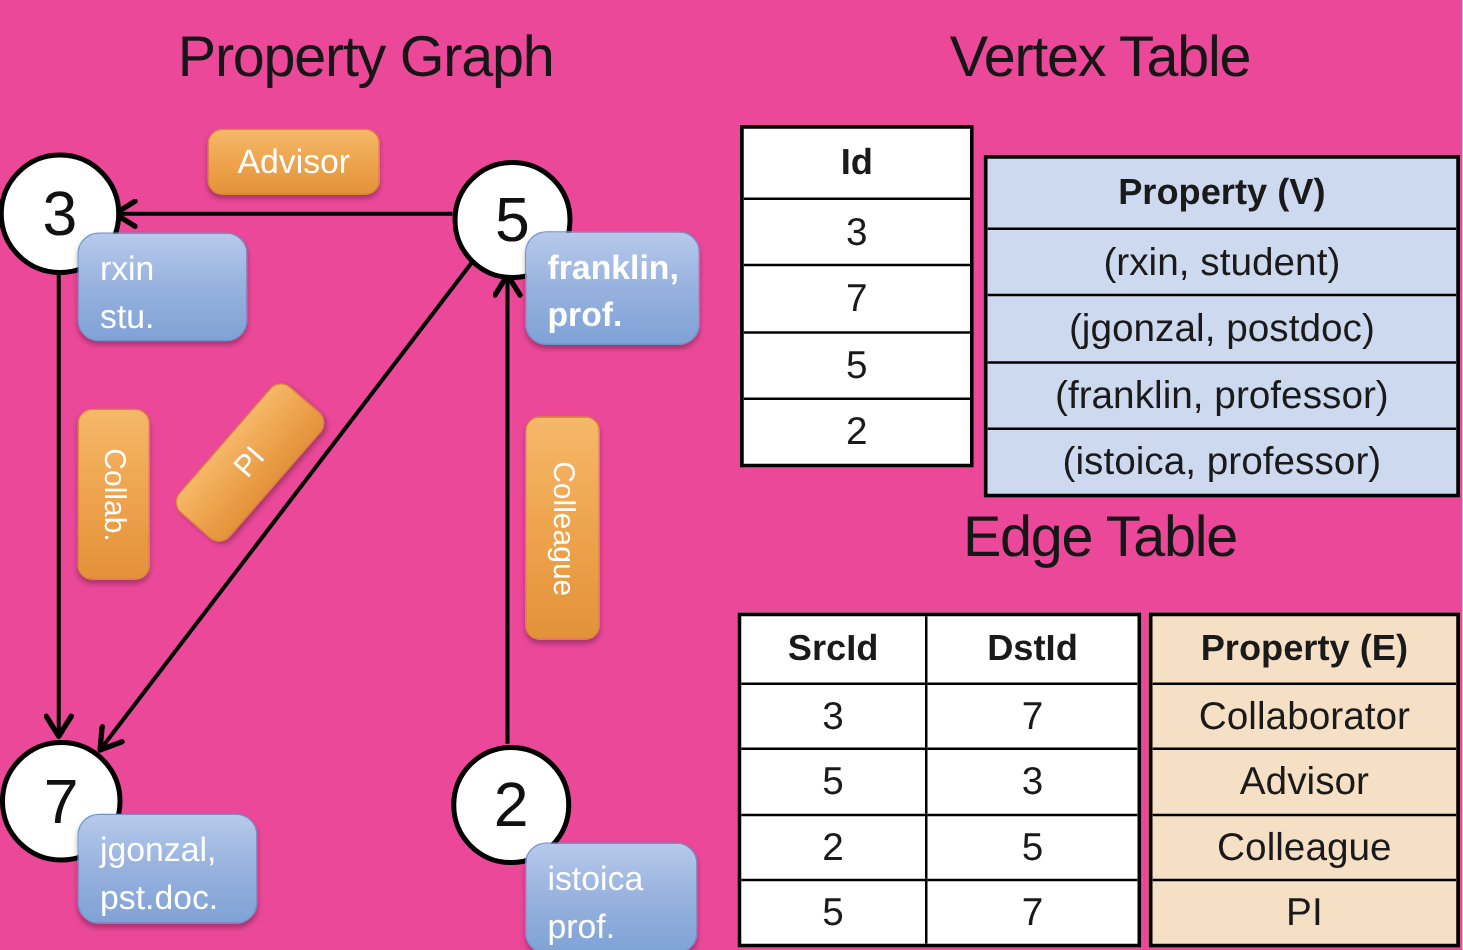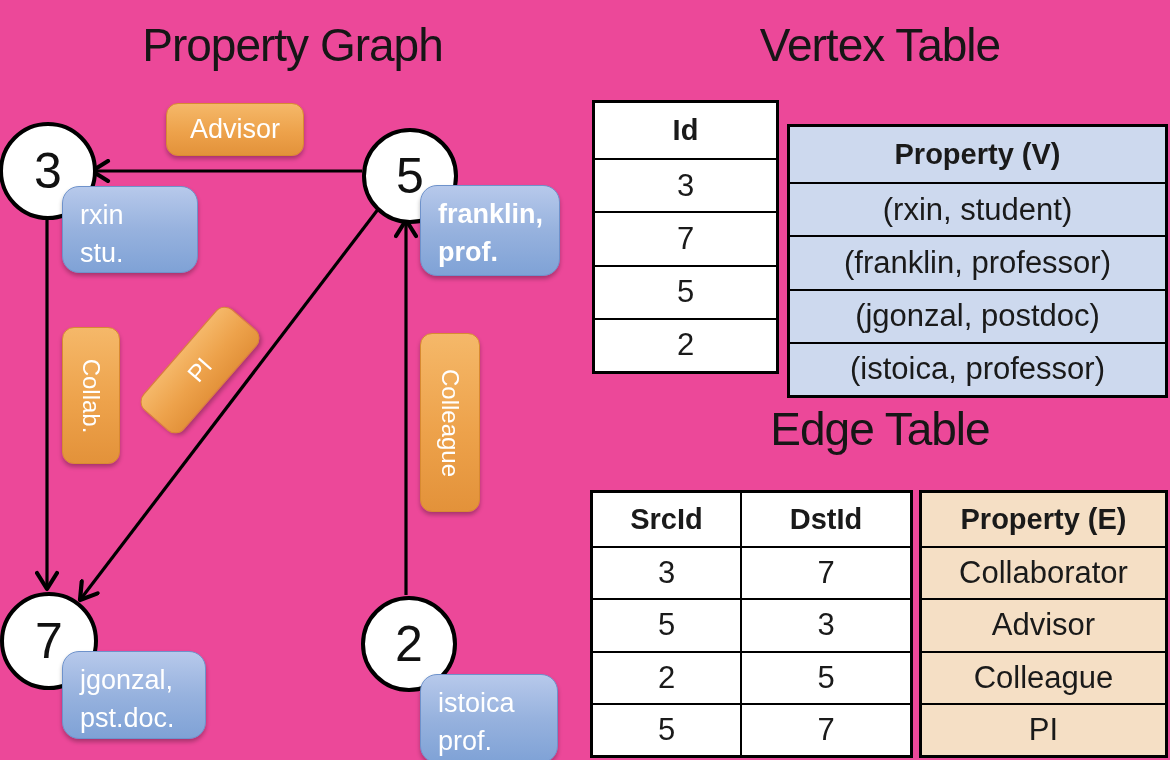--- a/index.html
+++ b/index.html
@@ -112,22 +112,22 @@
     <div class="cell hdr">Id</div>
     <div class="cell bt">3</div>
     <div class="cell bt">7</div>
     <div class="cell bt">5</div>
     <div class="cell bt">2</div>
   </div>
 
   <div class="tblock" style="left:787px;top:100px;width:381px;height:274px;grid-template-rows:55px 1fr 1fr 1fr 1fr;background:#cdd9ee;margin-top:24px;">
     <div class="cell hdr">Property (V)</div>
     <div class="cell bt">(rxin, student)</div>
+    <div class="cell bt">(jgonzal, postdoc)</div>
     <div class="cell bt">(franklin, professor)</div>
-    <div class="cell bt">(jgonzal, postdoc)</div>
     <div class="cell bt">(istoica, professor)</div>
   </div>
 
   <div class="title" style="left:592px;top:402px;width:576px;">Edge Table</div>
 
   <div class="tblock" style="left:590px;top:490px;width:323px;height:268px;grid-template-columns:149px 1fr;grid-template-rows:53px 1fr 1fr 1fr 1fr;background:#fff;">
     <div class="cell hdr br">SrcId</div>
     <div class="cell hdr">DstId</div>
     <div class="cell bt br">3</div>
     <div class="cell bt">7</div>

